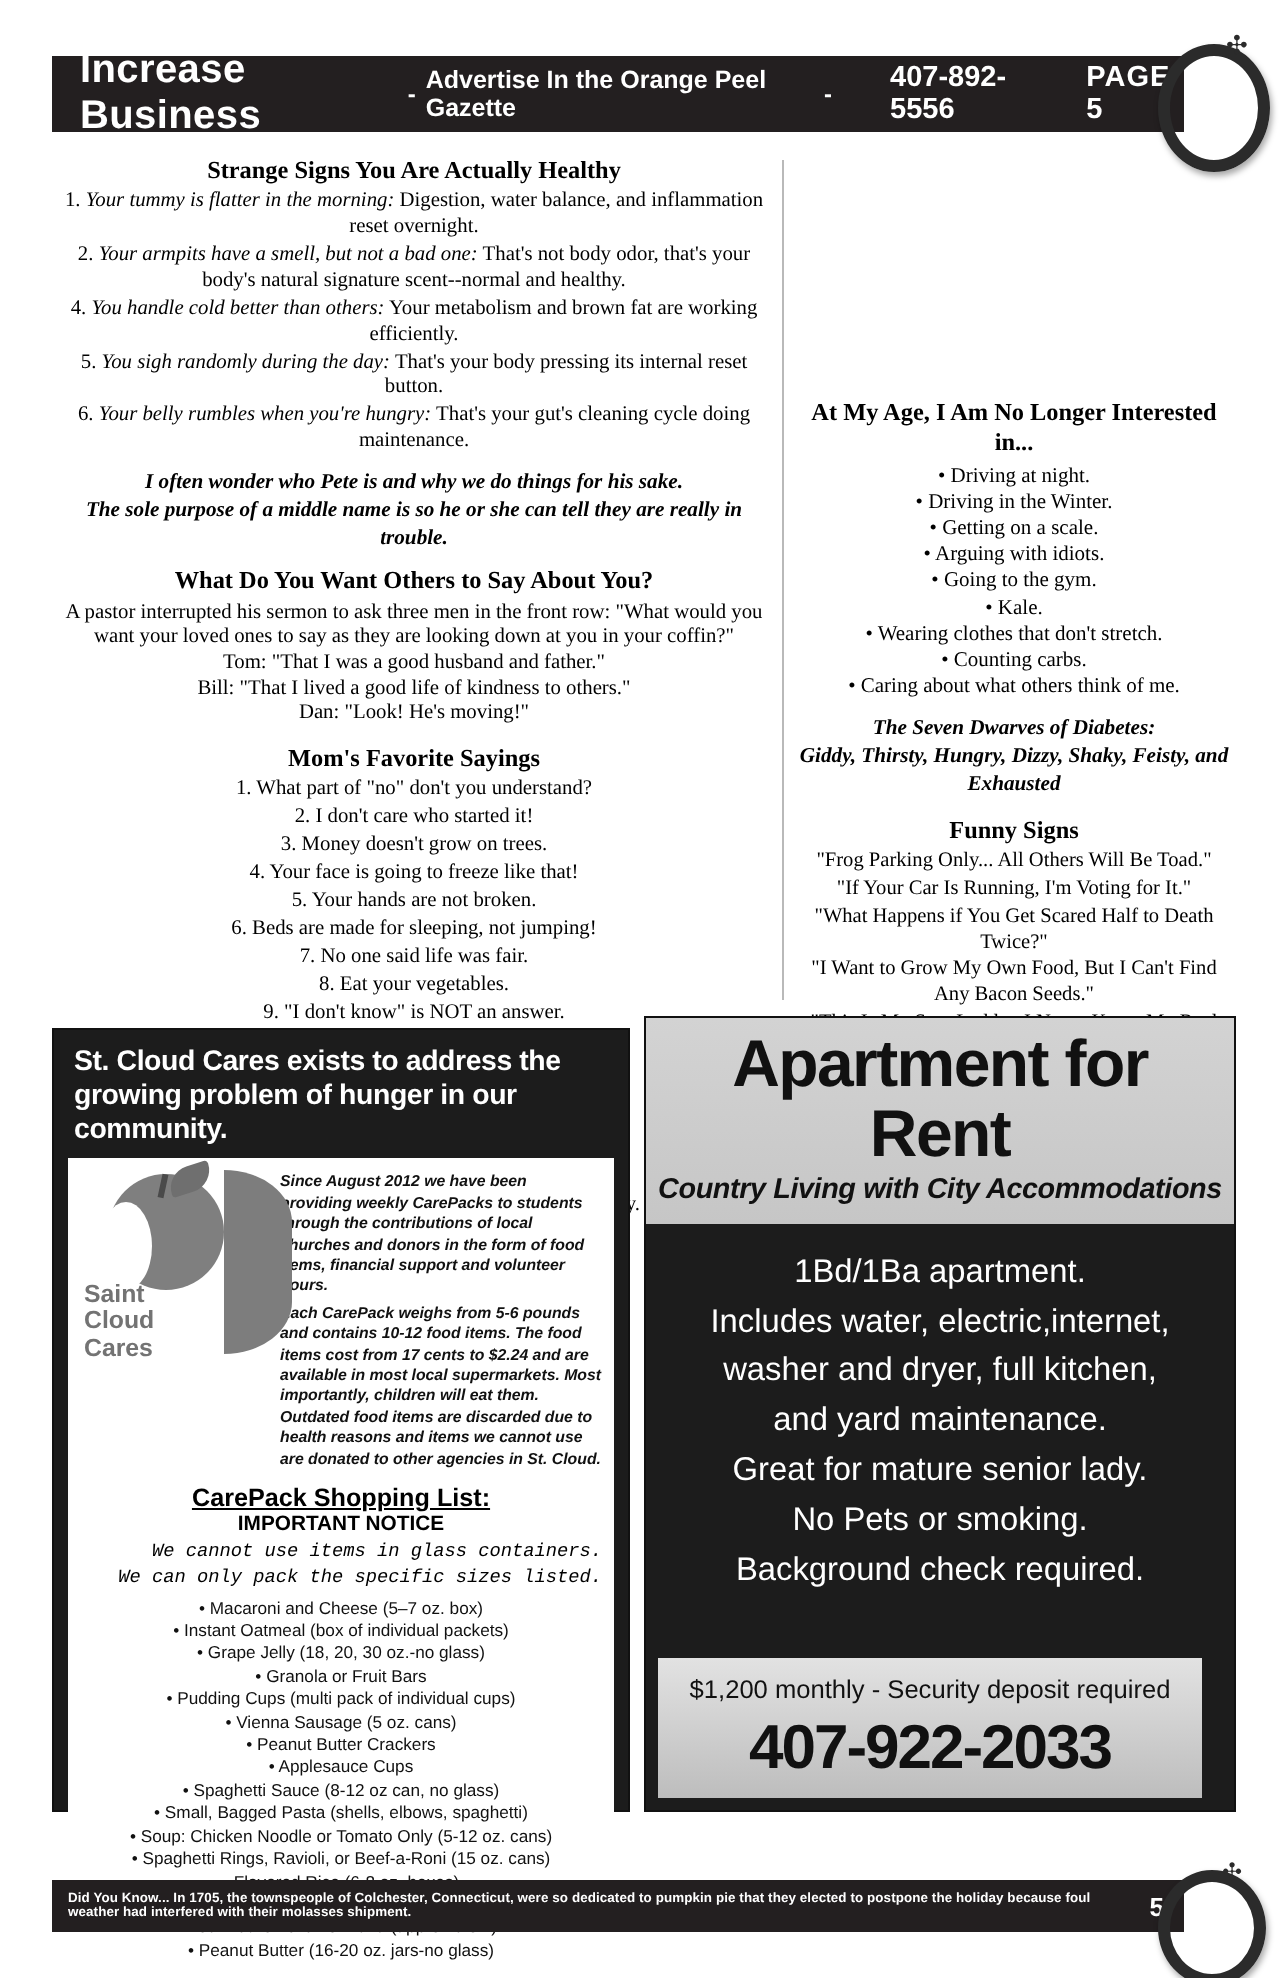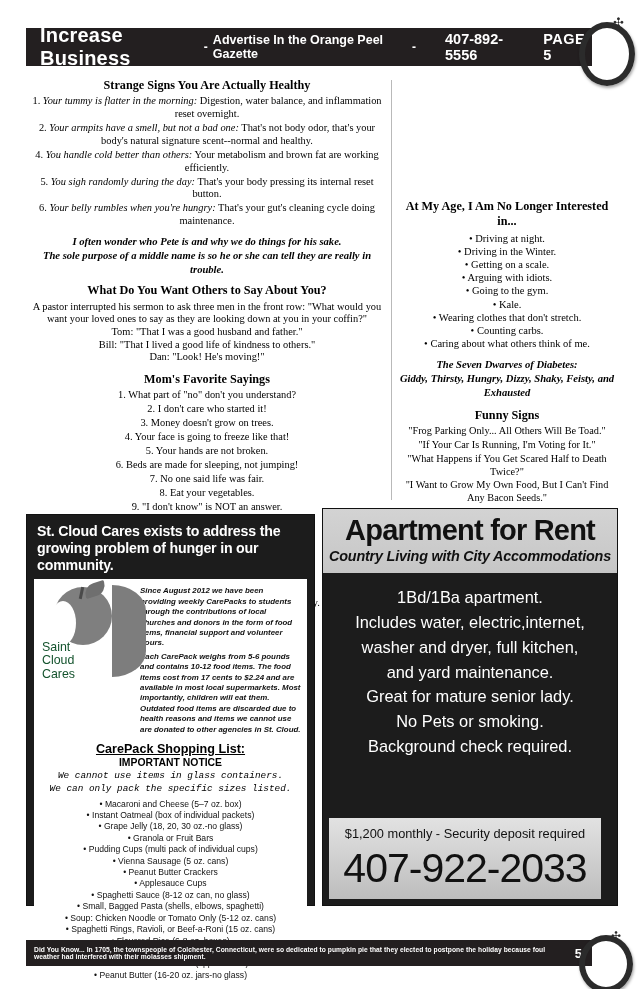--- a/index.html
+++ b/index.html
@@ -93,68 +93,68 @@
   .apple:after{
     content:"";position:absolute;left:-4px;top:14px;width:26px;height:44px;border-radius:50%;
     background:#fff;
   }
   .leafsh{
     position:absolute;left:44px;top:-2px;width:22px;height:13px;border-radius:12px 2px 12px 2px;
     background:#6f6f6f;transform:rotate(-18deg);
   }
   .stem2{position:absolute;left:40px;top:2px;width:3px;height:12px;background:#4a4a4a;transform:rotate(12deg);}
   .scc-logo-txt{
-    position:absolute;left:2px;top:56px;font-size:12.4px;font-weight:normal;line-height:1.06;color:#14532d;
+    position:absolute;left:2px;top:56px;font-size:12.4px;font-weight:bold;line-height:1.06;color:#737373;
   }
   .bigswoosh{
     position:absolute;left:72px;top:0px;width:34px;height:92px;
     background:#7d7d7d;
     border-radius:0 60px 60px 0 / 0 46px 46px 0;
   }
   .scc-para{
     flex:1;font-size:7.9px;font-style:italic;font-weight:bold;line-height:1.32;
     color:#111;padding-top:1px;
   }
   .scc-para p{margin:0 0 3px 0;}
   .scc-h{
     text-align:center;font-size:12.6px;font-weight:bold;text-decoration:underline;margin-top:4px;
   }
   .scc-h2{text-align:center;font-size:10.4px;font-weight:bold;margin-top:1px;}
   .scc-mono{
-    text-align:center;font-family:"Liberation Mono", monospace;font-size:9.4px;
+    text-align:right;font-family:"Liberation Mono", monospace;font-size:9.4px;
     font-style:italic;line-height:1.35;margin-top:2px;
   }
   .scc-items{margin:3px 0 0 0;padding:0;list-style:none;}
   .scc-items li{text-align:center;font-size:8.6px;line-height:1.33;color:#111;}
   .scc-foot{padding:4px 8px 2px 8px;text-align:center;}
 
   
   .ad-apt{
     position:absolute;left:322px;top:508px;width:296px;height:398px;
     border:1px solid #111;box-sizing:border-box;background:#1c1c1c;
     font-family:"Liberation Sans", sans-serif;overflow:hidden;
   }
   .apt-head{
     background:linear-gradient(180deg,#d3d3d3,#c6c6c6);
     padding:6px 6px 7px 6px;text-align:center;color:#111;
   }
-  .apt-h1{font-size:29px;font-weight:bold;line-height:1.05;letter-spacing:-.8px;}
+  .apt-h1{font-size:33px;font-weight:bold;line-height:1.05;letter-spacing:-.8px;}
   .apt-h2{font-size:14.4px;font-weight:bold;font-style:italic;line-height:1.2;margin-top:3px;letter-spacing:-.2px;}
   .apt-body{
     color:#fff;text-align:center;padding:12px 8px 10px 8px;
     font-size:16.4px;line-height:1.52;
   }
   .apt-body div{white-space:nowrap;}
   .apt-foot{
     position:absolute;left:6px;right:16px;bottom:6px;
     background:linear-gradient(180deg,#e2e2e2,#bdbdbd);
     color:#111;text-align:center;padding:7px 4px 8px 4px;
   }
   .apt-price{font-size:12.8px;line-height:1.35;}
-  .apt-phone{font-size:41px;font-weight:normal;letter-spacing:-1px;line-height:1.1;margin-top:4px;}
+  .apt-phone{font-size:31px;font-weight:bold;letter-spacing:-1px;line-height:1.1;margin-top:4px;}
 
   
   .footer-wrap{position:absolute;left:0;top:940px;width:640px;height:40px;}
   .footer-bar{
     position:absolute;left:26px;top:0;width:566px;height:26px;background:#231f20;
     display:flex;align-items:center;justify-content:space-between;
     padding:0 10px 0 8px;box-sizing:border-box;color:#fff;
     font-family:"Liberation Sans", sans-serif;
   }
   .footer-txt{font-size:6.7px;font-weight:bold;letter-spacing:.05px;}

